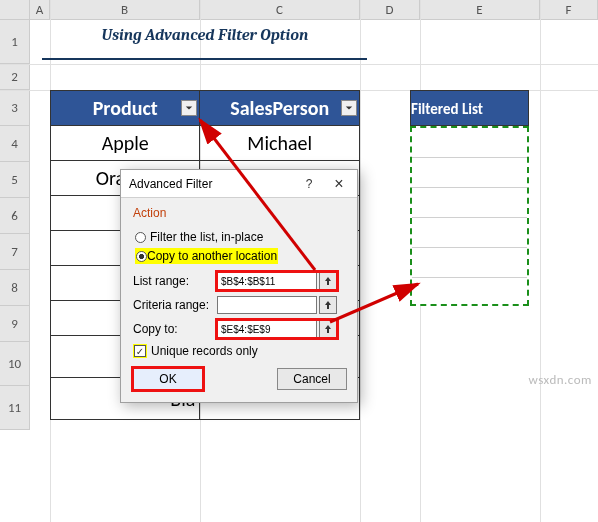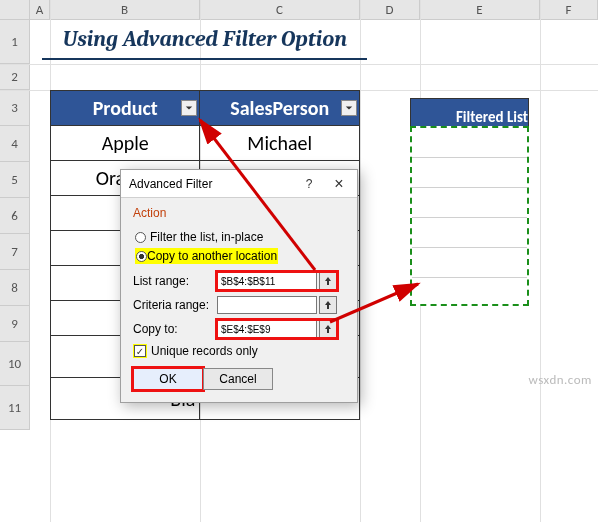--- a/index.html
+++ b/index.html
@@ -30,21 +30,21 @@
     height: 44px; text-align: center; font-size: 13px; color: #555;
     border-right: 1px solid #ccc; border-bottom: 1px solid #ccc; line-height: 44px;
   }
   
   .gv { width:1px; top:0; bottom:0; position:absolute; background:#e0e0e0; }
   .gh { height:1px; left:0; right:0; position:absolute; background:#e0e0e0; }
 
   .title {
     position: absolute; left: 50px; top: 26px; width: 310px;
     font-family: Cambria, Georgia, serif; font-weight: bold; font-style: italic;
-    font-size: 22px; color: #16365c; text-align: center;
+    font-size: 16px; color: #16365c; text-align: center;
   }
   .title-under { position:absolute; left:42px; top:58px; width:325px; height:2px; background:#16365c; }
 
   
   .tbl {
     position: absolute; border-collapse: collapse;
   }
   .tbl td, .tbl th {
     border: 1px solid #333; padding: 0; text-align: center; height: 35px;
     font-size: 20px;
@@ -55,22 +55,22 @@
   .drop {
     position: absolute; right: 2px; top: 50%; transform: translateY(-50%);
     width: 16px; height: 16px; background: #f0f0f0; border: 1px solid #888;
     display: flex; align-items: center; justify-content: center; font-size: 9px; color:#333;
   }
   .drop svg { width:8px; height:8px; }
 
   
   .flh {
     position:absolute; left:410px; top:90px; width:119px; height:36px;
-    background:#2f5597; color:#fff; border:1px solid #333; text-align:right;
-    font-weight:bold; line-height:36px; font-size:15px;margin-top:8px;
+    background:#2f5597; color:#fff; border:1px solid #333; text-align:left;
+    font-weight:bold; line-height:36px; font-size:15px;
   }
   .ants {
     position:absolute; left:410px; top:126px; width:119px; height:180px;
     border:2px dashed #1a8f1a; background:#fff;
   }
   .ants .r { height:30px; border-bottom:1px solid #d0d0d0; }
   .ants .r:last-child { border-bottom:none; }
 
   
   .dialog {
@@ -105,21 +105,21 @@
     width:18px; height:18px; border:1px solid #777; background:#e8e8e8; margin-left:2px;
     display:flex; align-items:center; justify-content:center;
   }
   .pickbtn svg { width:10px;height:10px; }
   .red-box { outline:3px solid #e11; outline-offset: -1px; }
   .check-row { display:flex; align-items:center; gap:4px; margin:6px 0 10px; }
   .check {
     width:12px; height:12px; border:1px solid #555; background:#fff; display:inline-flex;
     align-items:center; justify-content:center; font-size:10px; color:#333;
   }
-  .btn-row { display:flex; justify-content:flex-start; }
+  .btn-row { display:flex; justify-content:space-between; }
   .dlg-btn {
     min-width:70px; height:22px; border:1px solid #888; background:#e8e8e8; font-size:12px;
     text-align:center; line-height:20px;
   }
 
   
   .arrow { position:absolute; pointer-events:none; }
   .watermark {
     position:absolute; right:6px; bottom:135px; font-size:13px; color:#bbb;
     transform: none; letter-spacing:0.5px;

